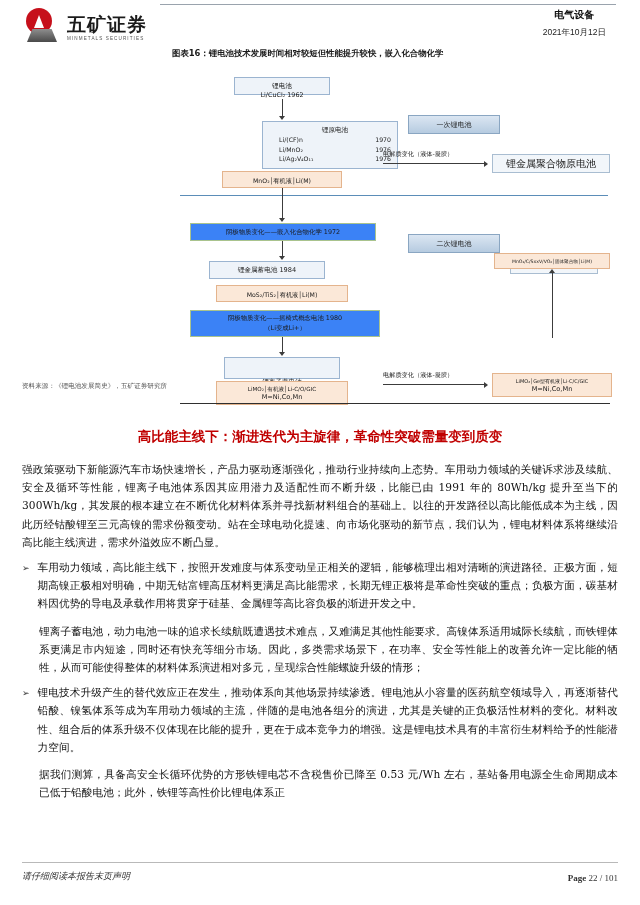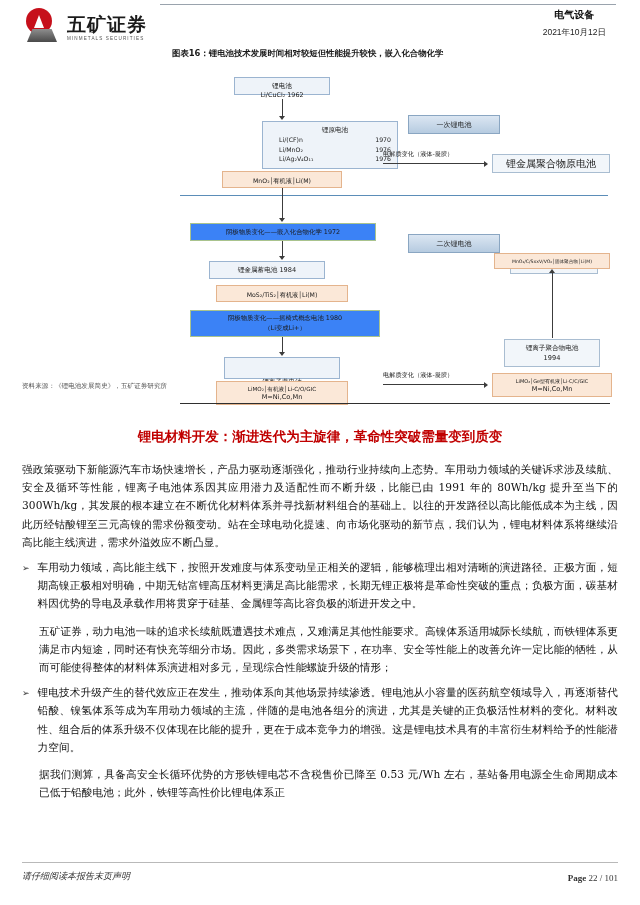--- a/index.html
+++ b/index.html
@@ -198,52 +198,48 @@
         <div style="font-size:6.6px;line-height:10px;">锂金属固体聚合物电池</div>
       </div>
 
       <div class="box b-peach" style="left:322px;top:186px;width:116px;height:16px;padding-top:4px;">
         <div style="font-size:4.6px;line-height:8px;">MnO₂/C/SxxV/VO₂│固体聚合物│Li(M)</div>
       </div>
 
       <div class="ln vline" style="left:380px;top:206px;height:65px;"></div>
       <div class="arrow-u" style="left:377px;top:202px;"></div>
 
-      <div class="box b-plain" style="left:332px;top:272px;width:96px;height:28px;padding-top:4px;">
-        <div style="font-size:6.6px;line-height:9.5px;">锂离子聚合物电池</div>
-        <div style="font-size:6.6px;line-height:9.5px;">1994</div>
-      </div>
 
       <div class="box b-peach" style="left:320px;top:306px;width:120px;height:24px;padding-top:3px;">
         <div style="font-size:5px;line-height:8px;">LiMO₂│Ge型有机液│Li-C/C/GIC</div>
         <div style="font-size:6.6px;line-height:9px;">M=Ni,Co,Mn</div>
       </div>
 
       <div style="position:absolute;left:211px;top:304px;font-family:'DejaVu Sans','Liberation Sans',sans-serif;font-size:6.2px;color:#1a1a1a;">电解质变化（液体-凝胶）</div>
       <div class="ln hline" style="left:211px;top:317px;width:102px;"></div>
       <div class="arrow-r" style="left:312px;top:314.5px;"></div>
 
       <div class="rail-dark" style="left:8px;top:336px;width:430px;"></div>
     </div>
   </div>
 
   <div class="src left">资料来源：《锂电池发展简史》，五矿证券研究所</div>
 
-  <div class="sec-title">锂电材料开发：渐进迭代为主旋律，革命性突破需量变到质变</div>
+  <div class="sec-title">高比能主线下：渐进迭代为主旋律，革命性突破需量变到质变</div>
 
   <div class="body">
 
     <p class="para">强政策驱动下新能源汽车市场快速增长，产品力驱动逐渐强化，推动行业持续向上态势。车用动力领域的关键诉求涉及续航、安全及循环等性能，锂离子电池体系因其应用潜力及适配性而不断升级，比能已由 1991 年的 80Wh/kg 提升至当下的 300Wh/kg，其发展的根本建立在不断优化材料体系并寻找新材料组合的基础上。以往的开发路径以高比能低成本为主线，因此历经钴酸锂至三元高镍的需求份额变动。站在全球电动化提速、向市场化驱动的新节点，我们认为，锂电材料体系将继续沿高比能主线演进，需求外溢效应不断凸显。</p>
 
     <div class="bullet">
       <span class="gly">➢</span>
       <span class="txt">车用动力领域，高比能主线下，按照开发难度与体系变动呈正相关的逻辑，能够梳理出相对清晰的演进路径。正极方面，短期高镍正极相对明确，中期无钴富锂高压材料更满足高比能需求，长期无锂正极将是革命性突破的重点；负极方面，碳基材料因优势的导电及承载作用将贯穿于硅基、金属锂等高比容负极的渐进开发之中。</span>
     </div>
 
-    <p class="para indent">五矿证券，动力电池一味的追求长续航既遭遇技术难点，又难满足其他性能要求。高镍体系适用城际长续航，而铁锂体系更满足市内短途，同时还有快充等细分市场。因此，多类需求场景下，在功率、安全等性能上的改善允许一定比能的牺牲，从而可能使得整体的材料体系演进相对多元，呈现综合性能螺旋升级的情形；</p>
+    <p class="para indent">锂离子蓄电池，动力电池一味的追求长续航既遭遇技术难点，又难满足其他性能要求。高镍体系适用城际长续航，而铁锂体系更满足市内短途，同时还有快充等细分市场。因此，多类需求场景下，在功率、安全等性能上的改善允许一定比能的牺牲，从而可能使得整体的材料体系演进相对多元，呈现综合性能螺旋升级的情形；</p>
 
     <div class="bullet">
       <span class="gly">➢</span>
       <span class="txt">锂电技术升级产生的替代效应正在发生，推动体系向其他场景持续渗透。锂电池从小容量的医药航空领域导入，再逐渐替代铅酸、镍氢体系等成为车用动力领域的主流，伴随的是电池各组分的演进，尤其是关键的正负极活性材料的变化。材料改性、组合后的体系升级不仅体现在比能的提升，更在于成本竞争力的增强。这是锂电技术具有的丰富衍生材料给予的性能潜力空间。</span>
     </div>
 
     <p class="para indent">据我们测算，具备高安全长循环优势的方形铁锂电芯不含税售价已降至 0.53 元/Wh 左右，基站备用电源全生命周期成本已低于铅酸电池；此外，铁锂等高性价比锂电体系正</p>
   </div>
 
   <div class="foot-rule"></div>

